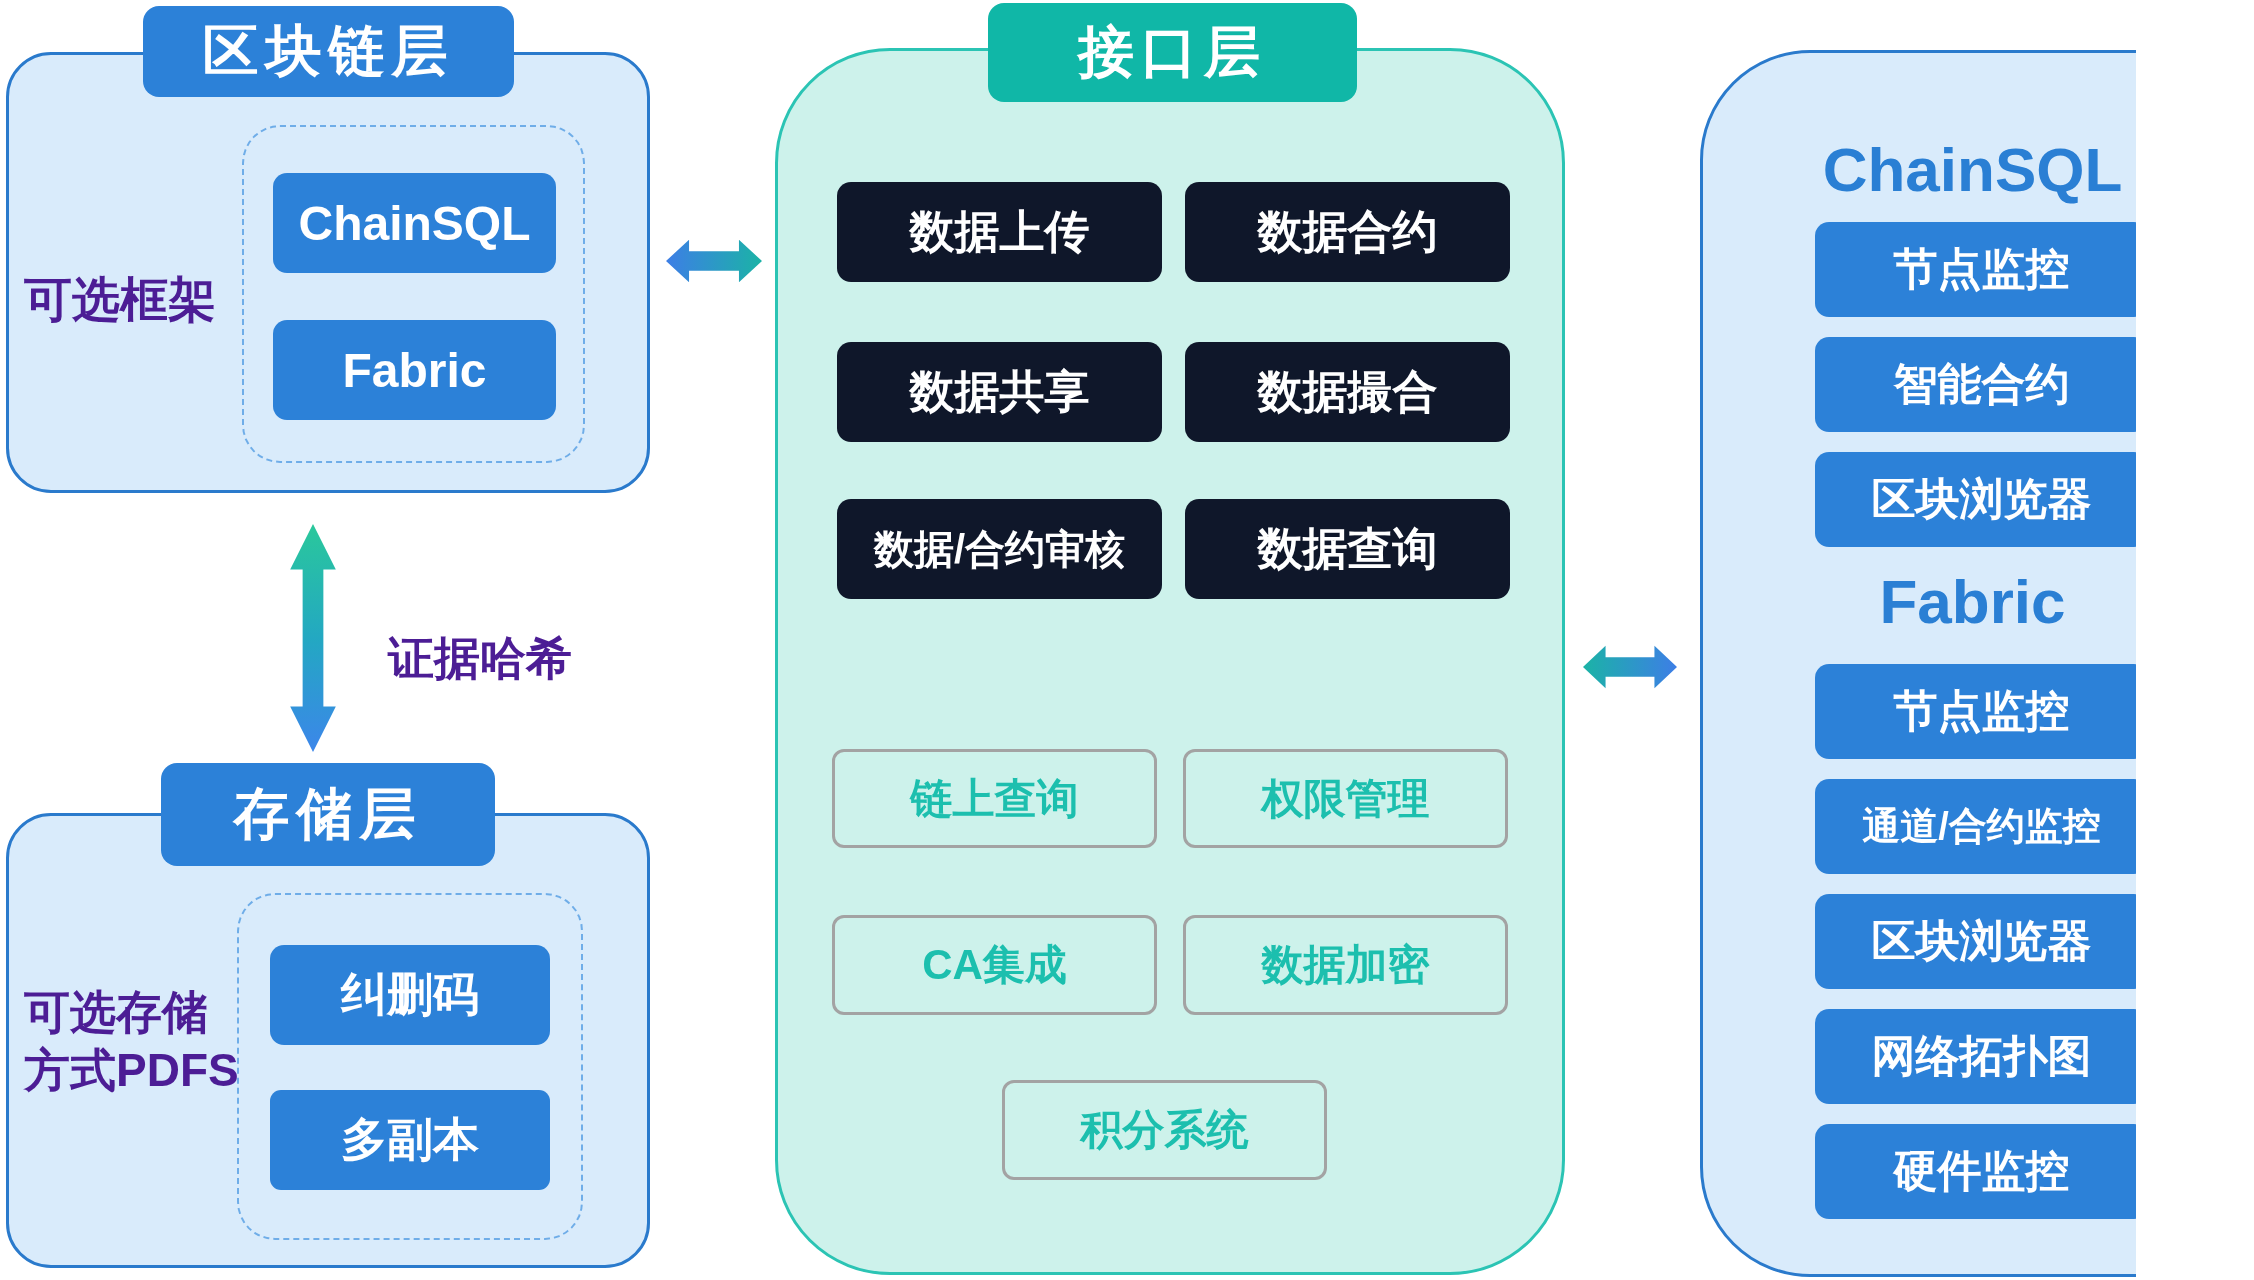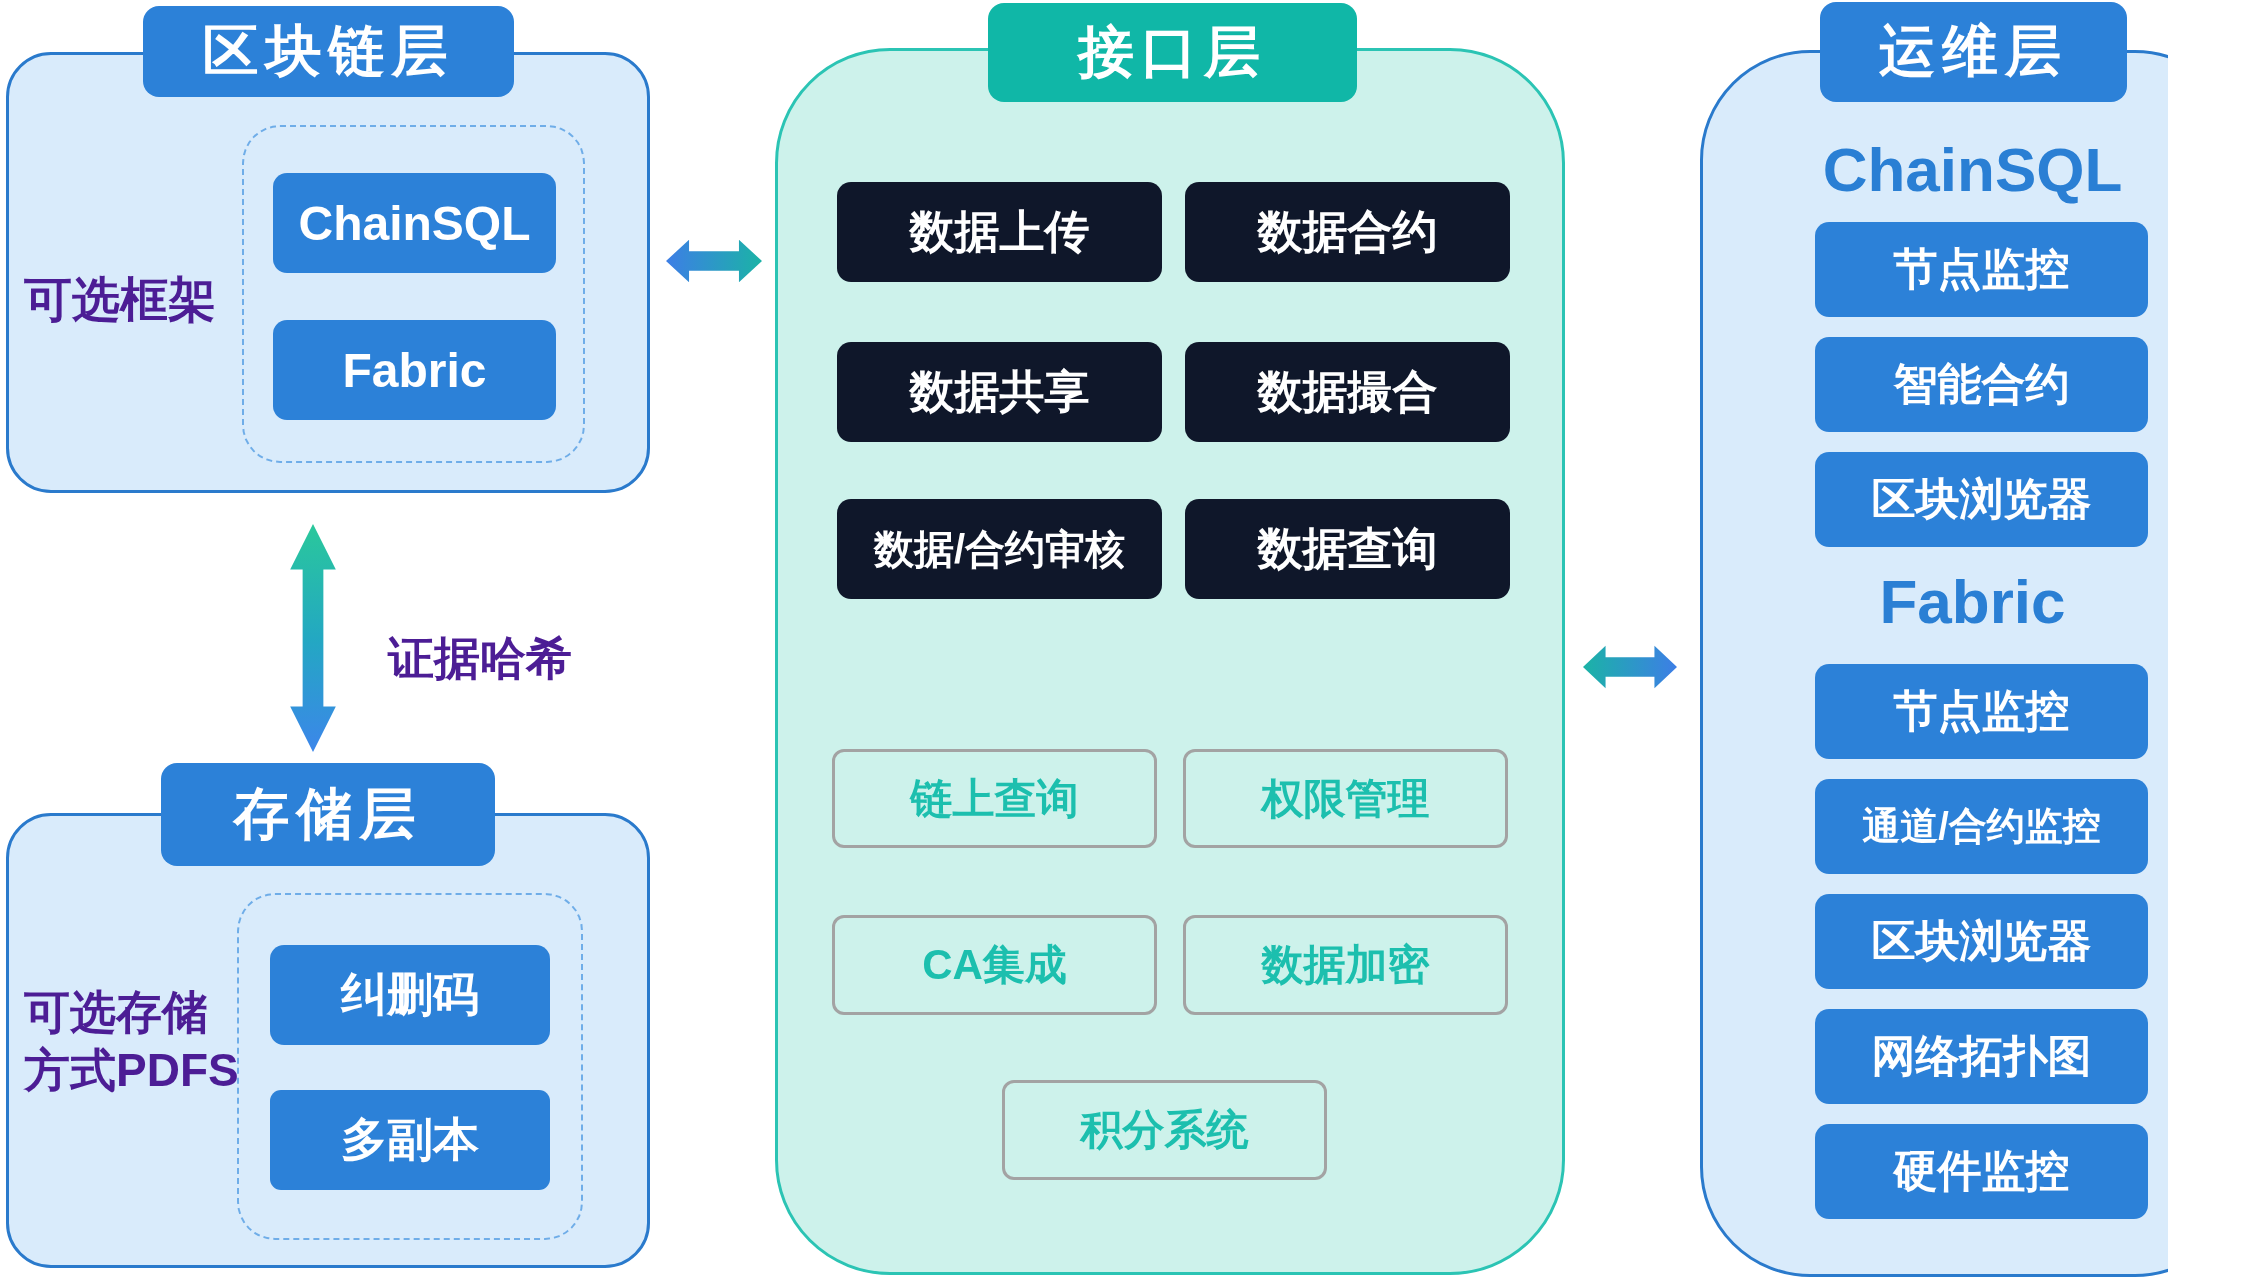--- a/index.html
+++ b/index.html
@@ -2,21 +2,20 @@
 <html lang="zh"><head>
 <meta charset="utf-8">
 <style>
   html,body{margin:0;padding:0;background:#ffffff;}
   .canvas{
     position:relative;
     width:2136px;height:1280px;
     background:#ffffff;
     font-family:"Liberation Sans","DejaVu Sans",sans-serif;
     overflow:hidden;
-    padding-left:32px;
   }
   .abs{position:absolute;box-sizing:border-box;}
   
   .panel-blue{background:#D9EBFB;border:3px solid #2A7ACC;border-radius:45px;}
   .panel-teal{background:#CDF2EB;border:3px solid #2BC4B4;border-radius:115px;}
   
   .title{display:flex;align-items:center;justify-content:center;color:#ffffff;
          font-weight:bold;font-size:56px;letter-spacing:7px;border-radius:16px;z-index:3;}
   .title-blue{background:#2C81D8;}
   .title-teal{background:#10B7A7;}
@@ -96,21 +95,20 @@
     <defs>
       <linearGradient id="gradH2" x1="0" y1="0" x2="1" y2="0">
         <stop offset="0" stop-color="#1BB3A6"></stop>
         <stop offset="1" stop-color="#3D7EE6"></stop>
       </linearGradient>
     </defs>
     <polygon points="0,27 24,5 24,17 76,17 76,5 100,27 76,49 76,37 24,37 24,49" fill="url(#gradH2)"></polygon>
   </svg>
 
   <div class="abs panel-blue" style="left:1700px;top:50px;width:545px;height:1227px;border-radius:110px;"></div>
-  <div class="abs title title-blue" style="left:1820px;top:2px;width:307px;height:100px;">运维层</div>
 
   <div class="abs heading" style="left:1700px;top:134px;width:545px;">ChainSQL</div>
   <div class="abs btn btn-blue" style="left:1815px;top:222px;width:333px;height:95px;font-size:44px;">节点监控</div>
   <div class="abs btn btn-blue" style="left:1815px;top:337px;width:333px;height:95px;font-size:44px;">智能合约</div>
   <div class="abs btn btn-blue" style="left:1815px;top:452px;width:333px;height:95px;font-size:44px;">区块浏览器</div>
 
   <div class="abs heading" style="left:1700px;top:566px;width:545px;">Fabric</div>
   <div class="abs btn btn-blue" style="left:1815px;top:664px;width:333px;height:95px;font-size:44px;">节点监控</div>
   <div class="abs btn btn-blue" style="left:1815px;top:779px;width:333px;height:95px;font-size:38px;">通道/合约监控</div>
   <div class="abs btn btn-blue" style="left:1815px;top:894px;width:333px;height:95px;font-size:44px;">区块浏览器</div>

